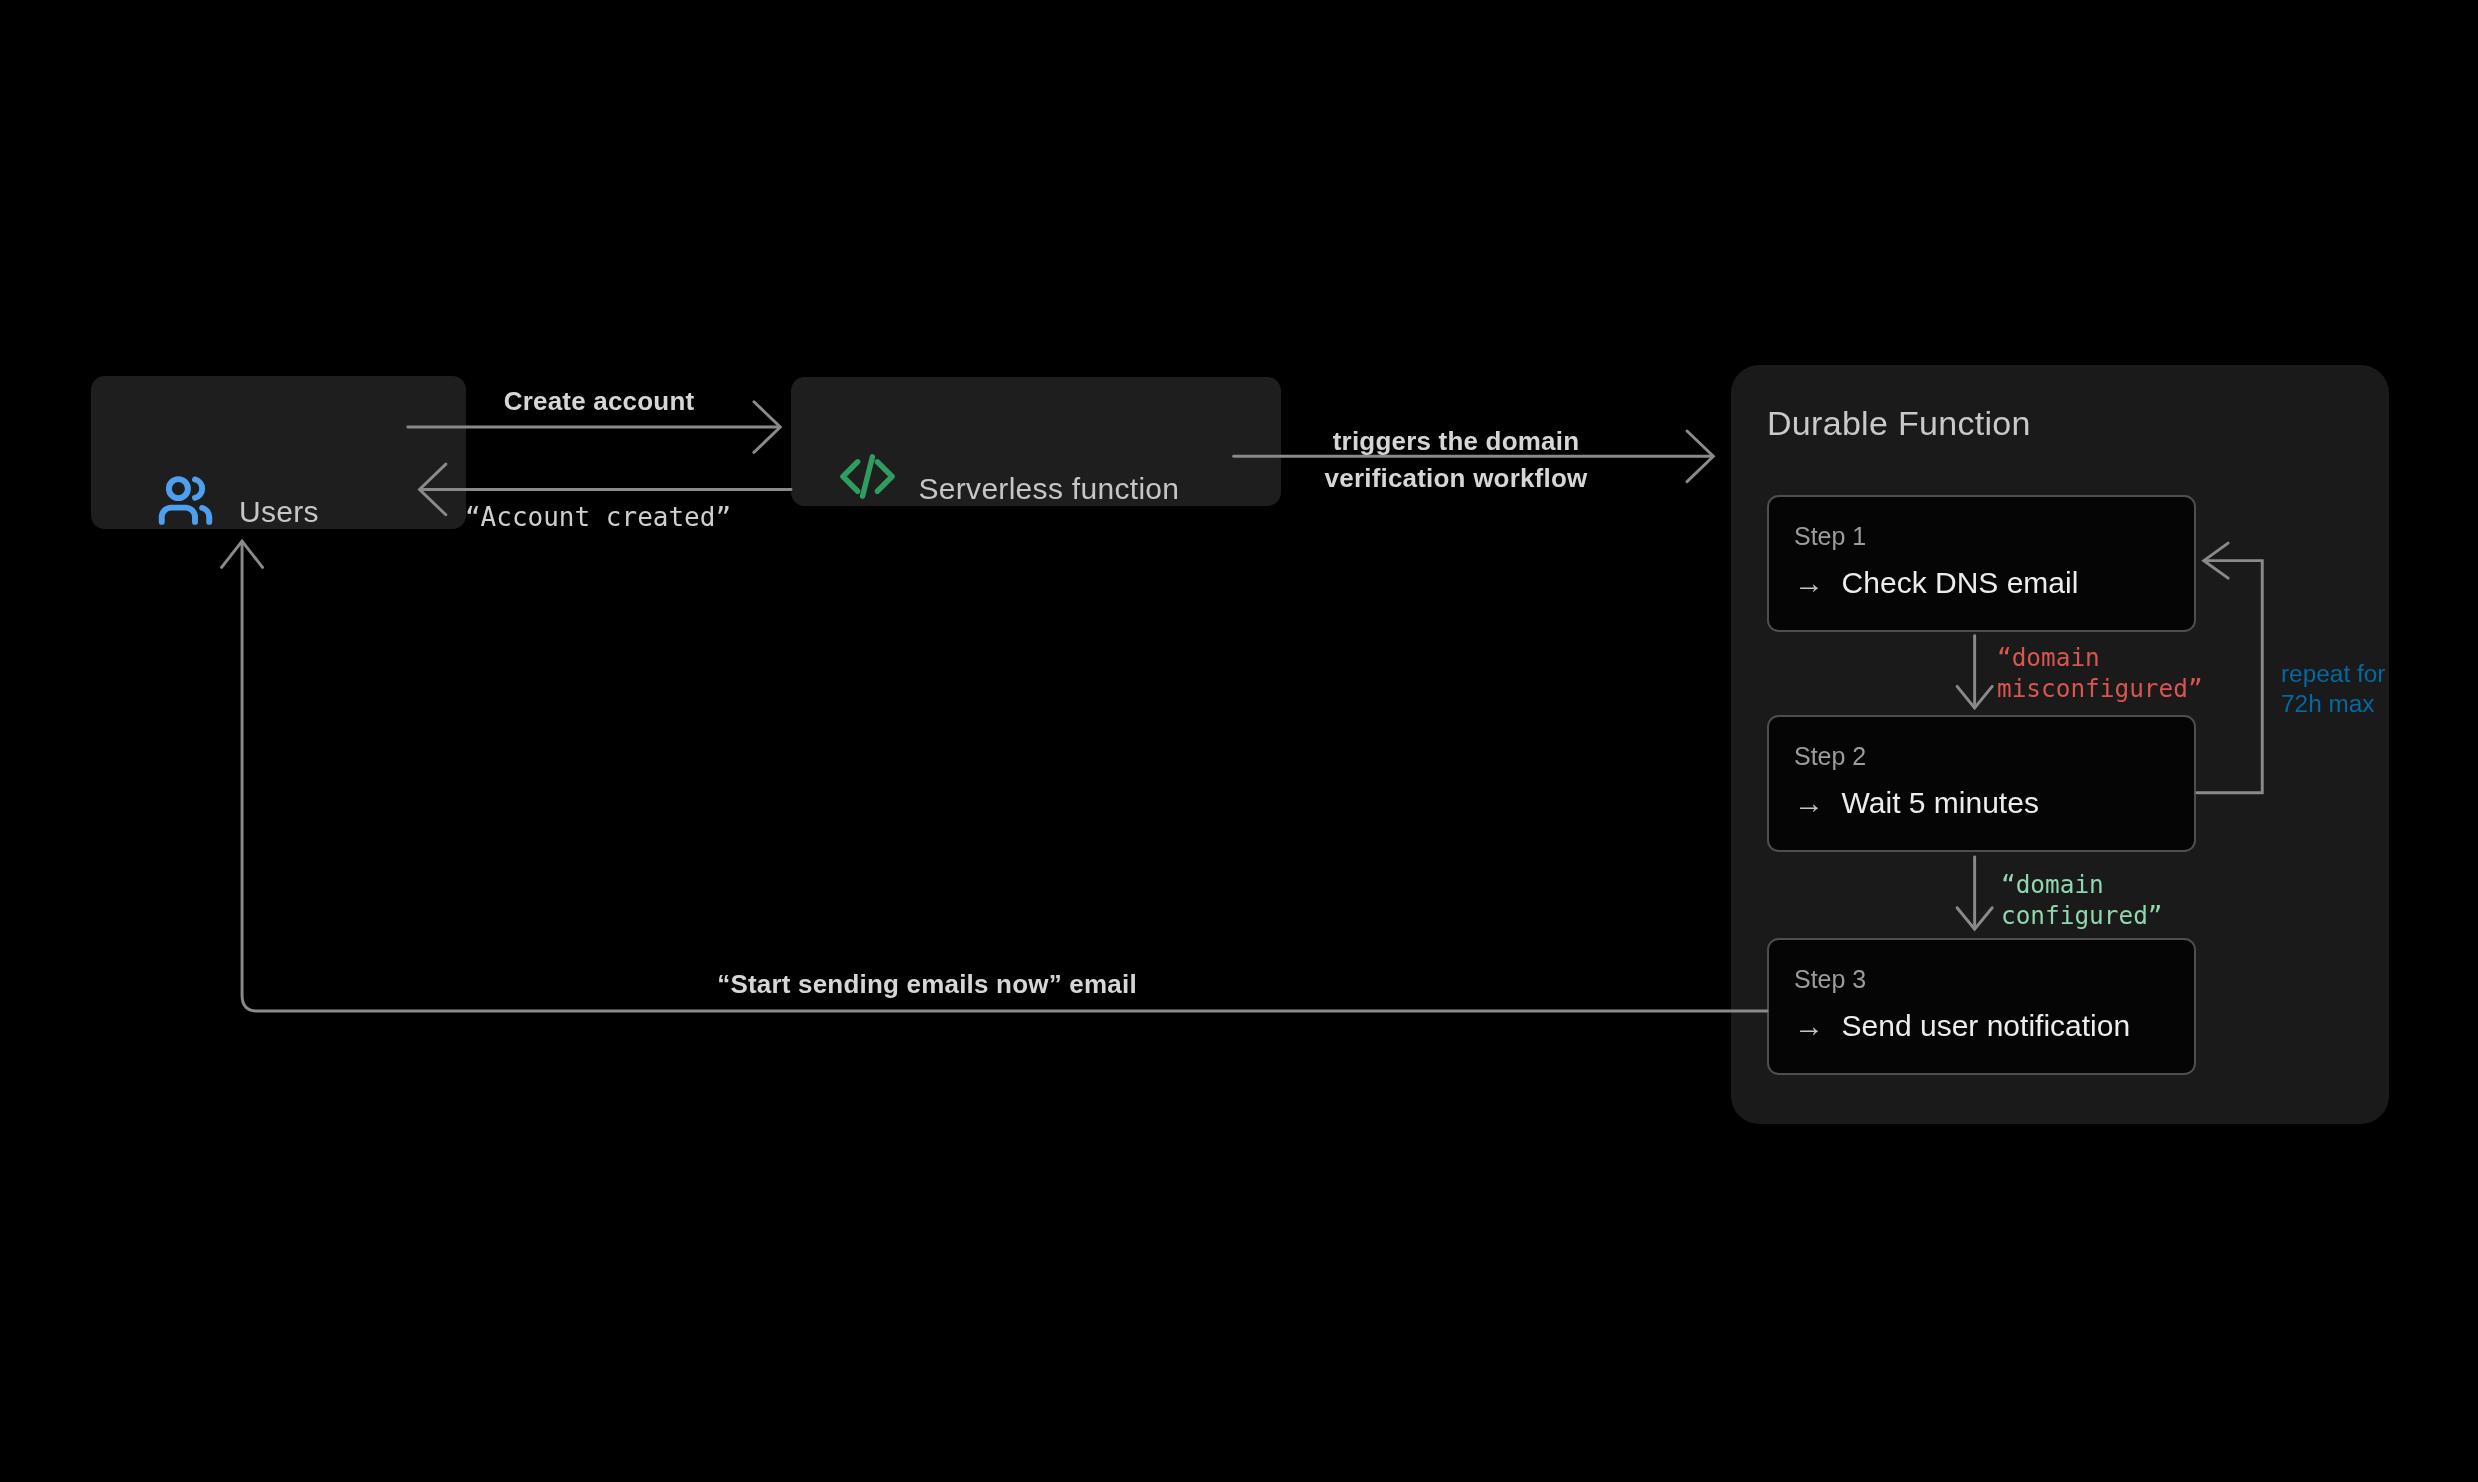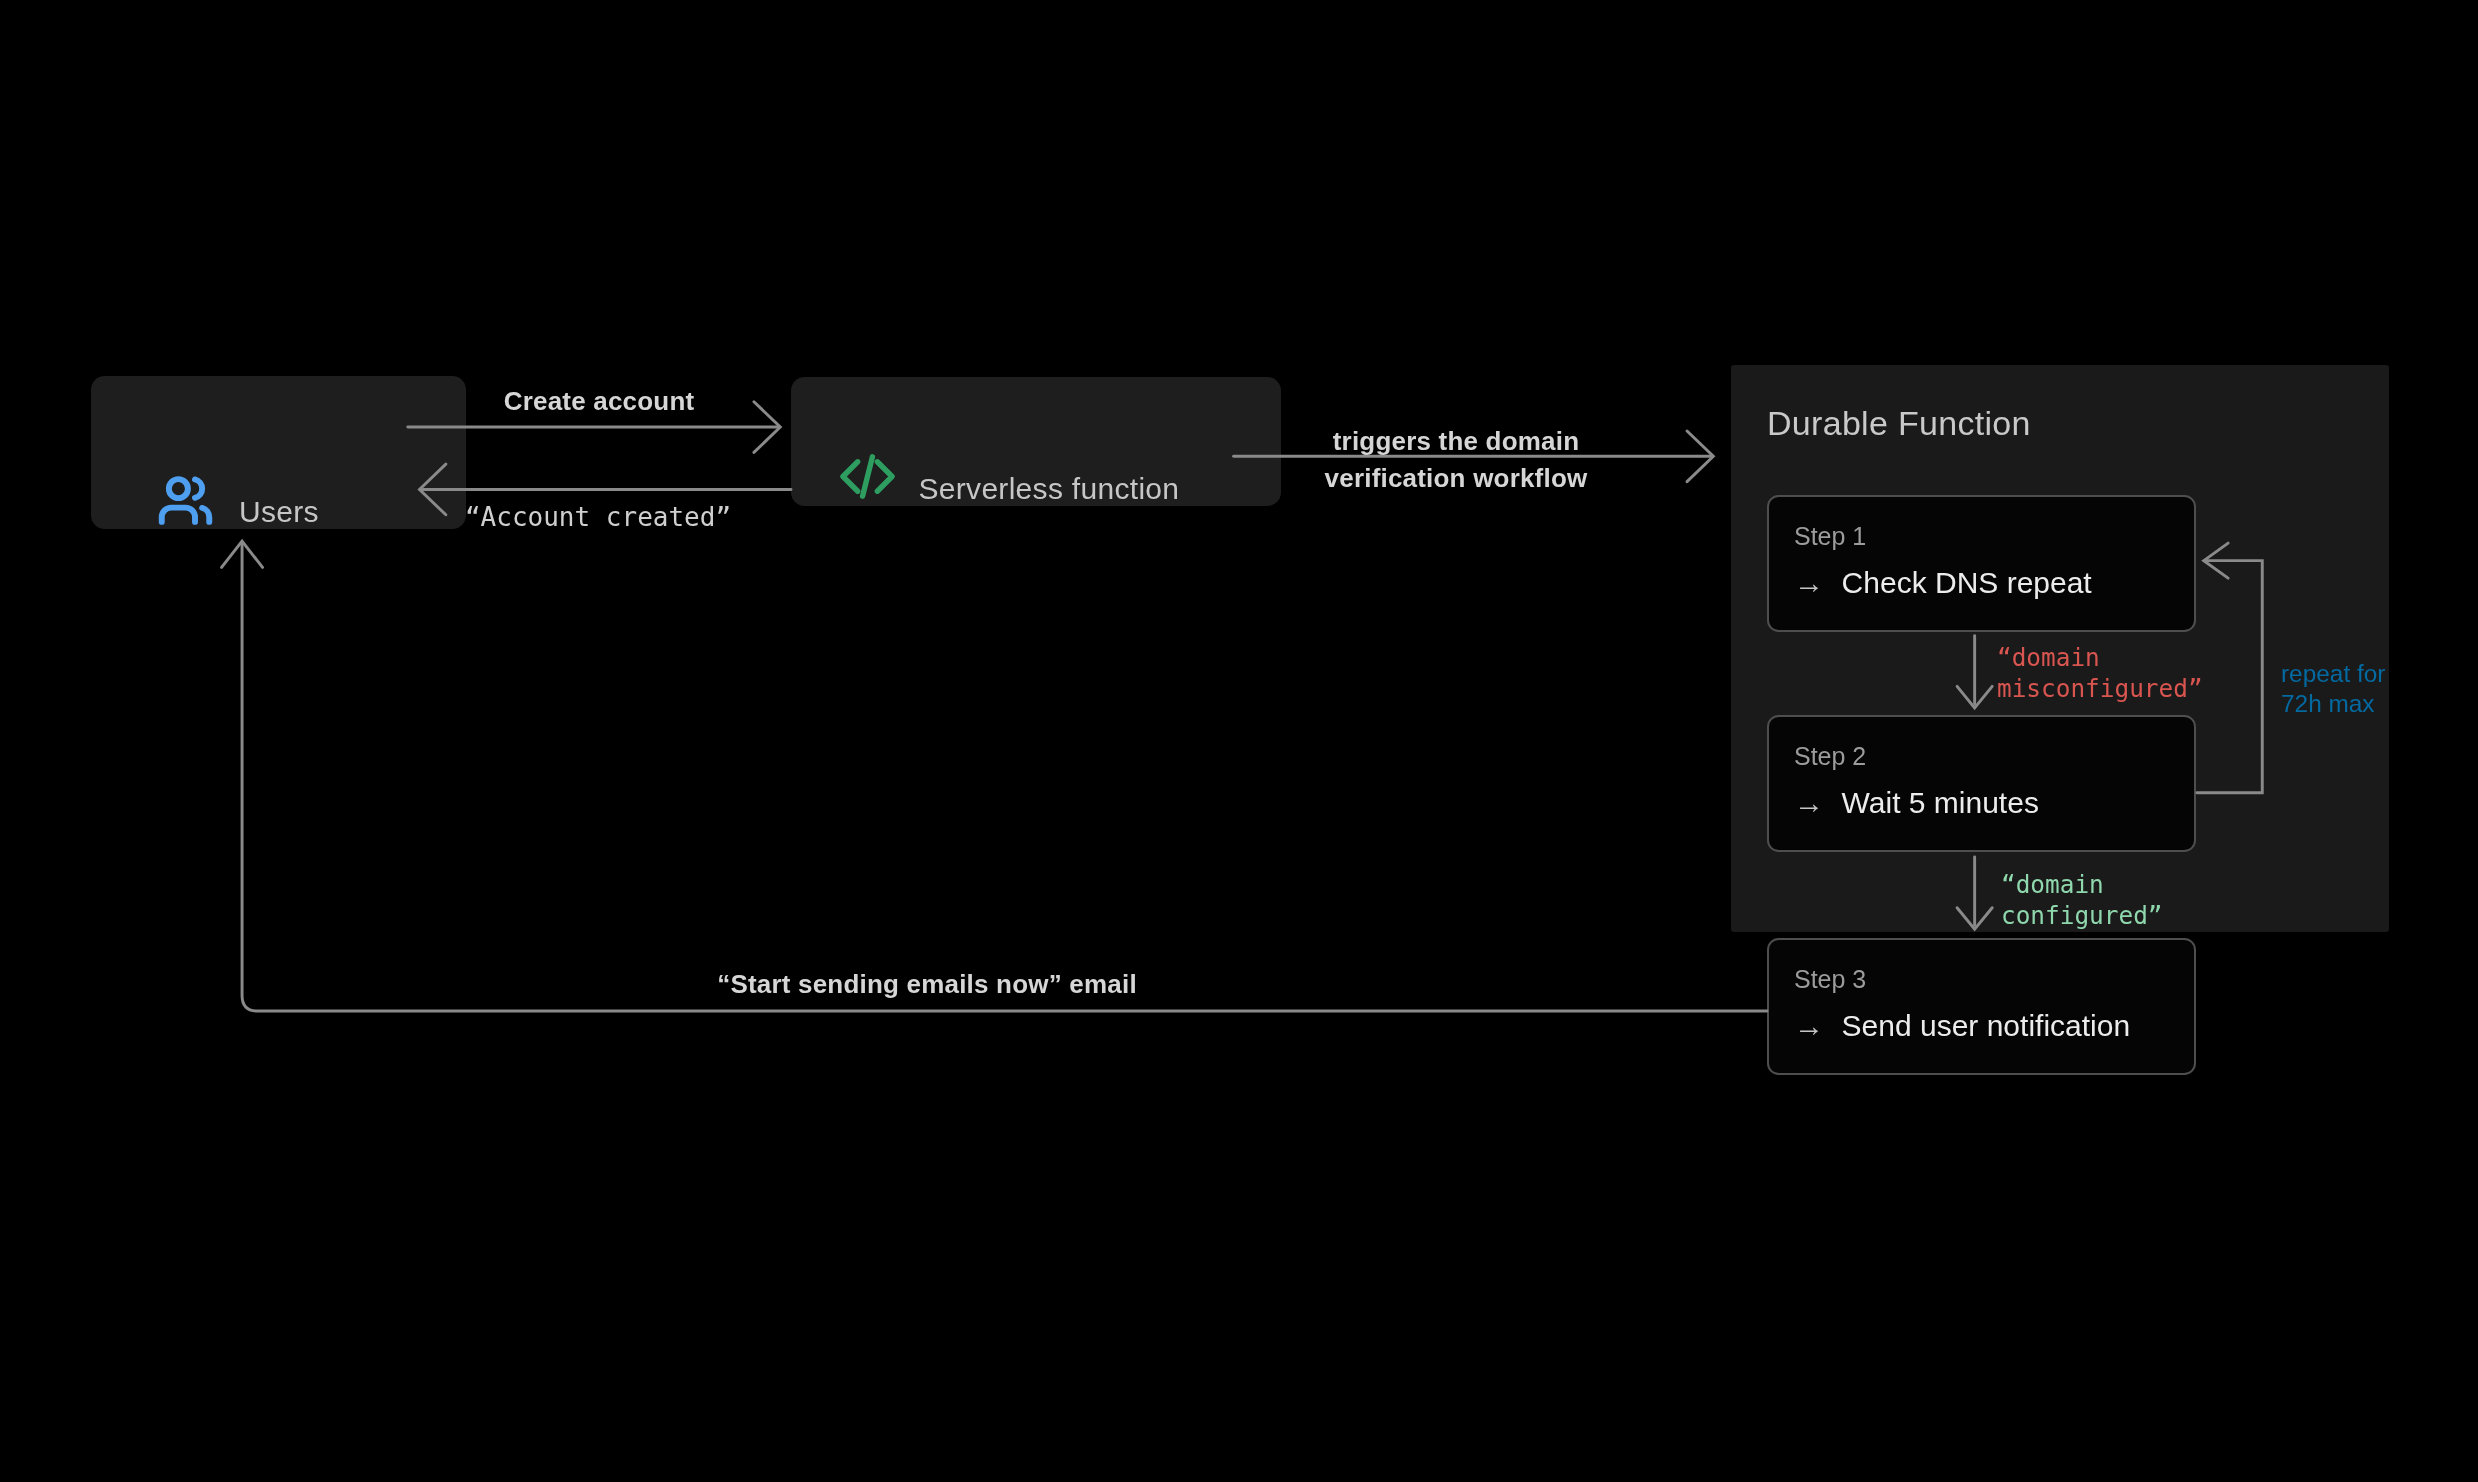--- a/index.html
+++ b/index.html
@@ -20,22 +20,22 @@
     background:#1e1e1e;border-radius:13.7px;
     display:flex;align-items:flex-end;
   }
   #users-box{left:91px;top:376px;width:309px;height:153px;padding-left:66px;gap:25px;}
   #serverless-box{left:791px;top:377px;width:443px;height:129px;padding-left:47px;gap:21.5px;}
   .card .label{color:#c6c6c6;font-size:30px;letter-spacing:0.3px;}
 
   
   #durable-panel{
     position:absolute;z-index:2;
-    left:1731px;top:365px;width:658px;height:567px;
-    background:#1a1a1a;border-radius:3px;
+    left:1731px;top:365px;width:658px;height:759px;
+    background:#1a1a1a;border-radius:28px;
   }
   #durable-title{
     position:absolute;left:36px;top:39px;
     color:#c9c9c9;font-size:34px;letter-spacing:0.3px;
   }
   .step{
     position:absolute;left:36px;width:429px;height:137px;
     box-sizing:border-box;
     background:#050505;border:2px solid #4e4e4e;border-radius:11.7px;
     padding:25px 21px 0 25px;
@@ -130,21 +130,21 @@
     <span class="label">Serverless function</span>
   </div>
 
   <div id="durable-panel">
     <div id="durable-title">Durable Function</div>
 
     <div class="step" id="step-1">
       <div class="step-label">Step 1</div>
       <div class="step-action">
         <span class="glyph">→</span>
-        <span>Check DNS repeat</span>
+        <span>Check DNS email</span>
       </div>
     </div>
 
     <div class="step" id="step-2">
       <div class="step-label">Step 2</div>
       <div class="step-action">
         <span class="glyph">→</span>
         <span>Wait 5 minutes</span>
       </div>
     </div>

